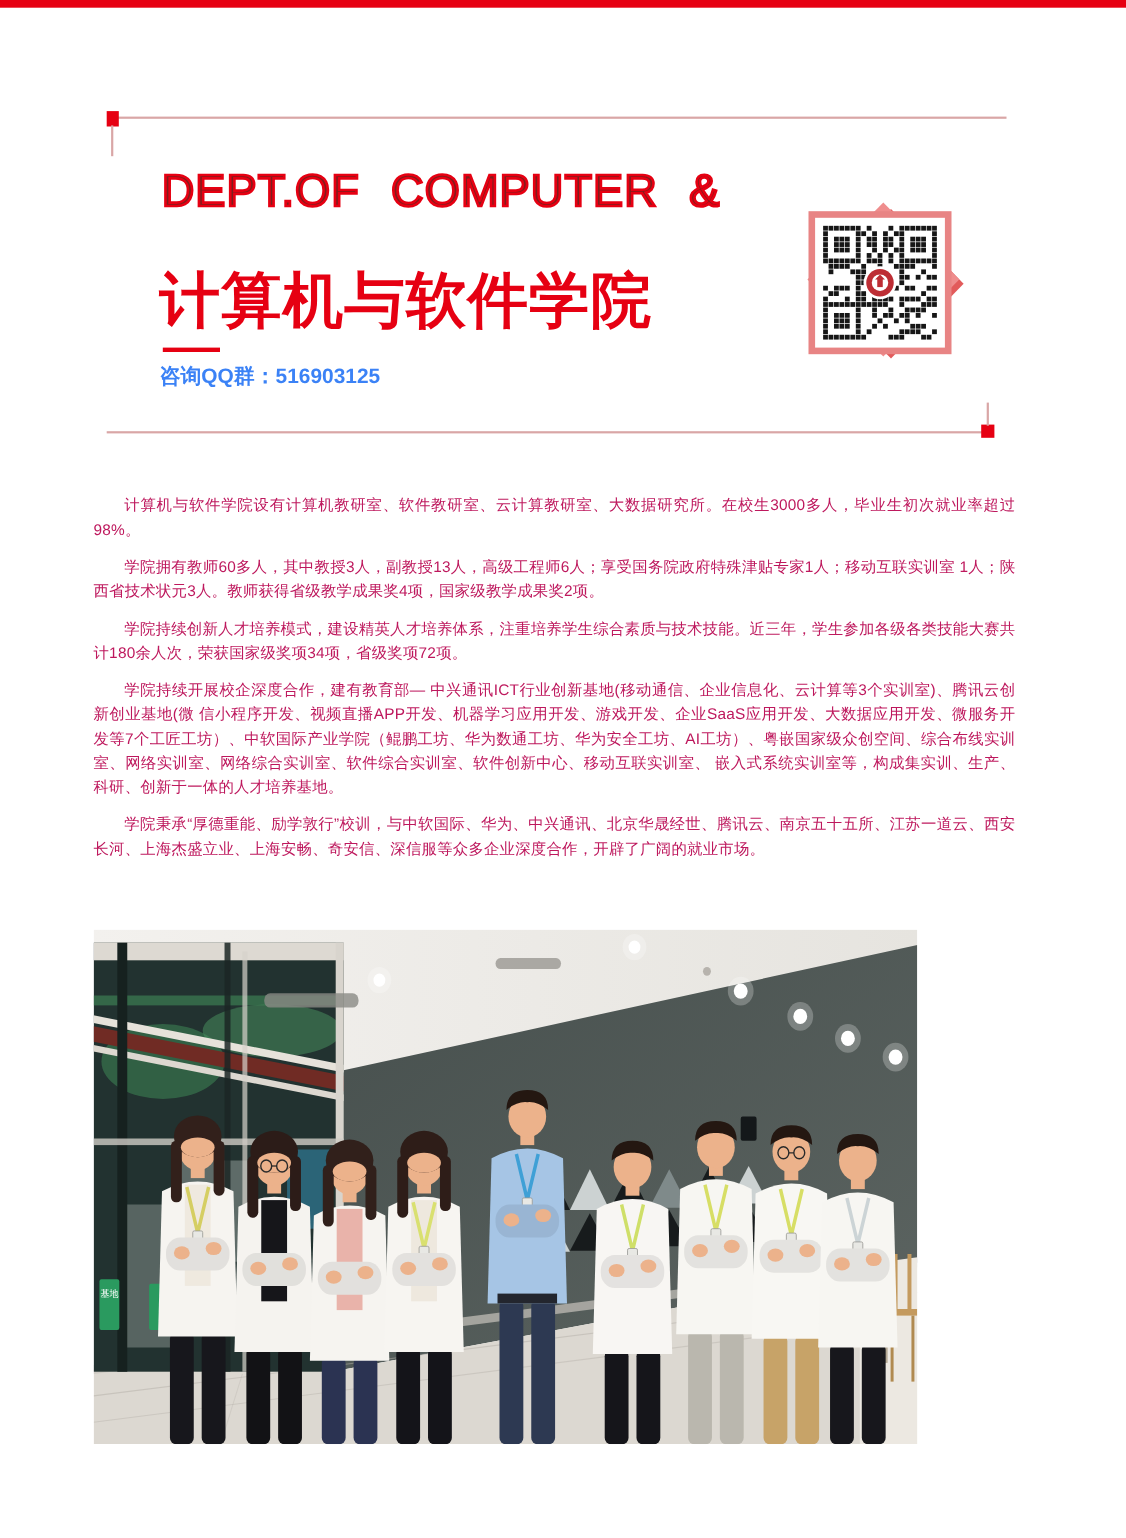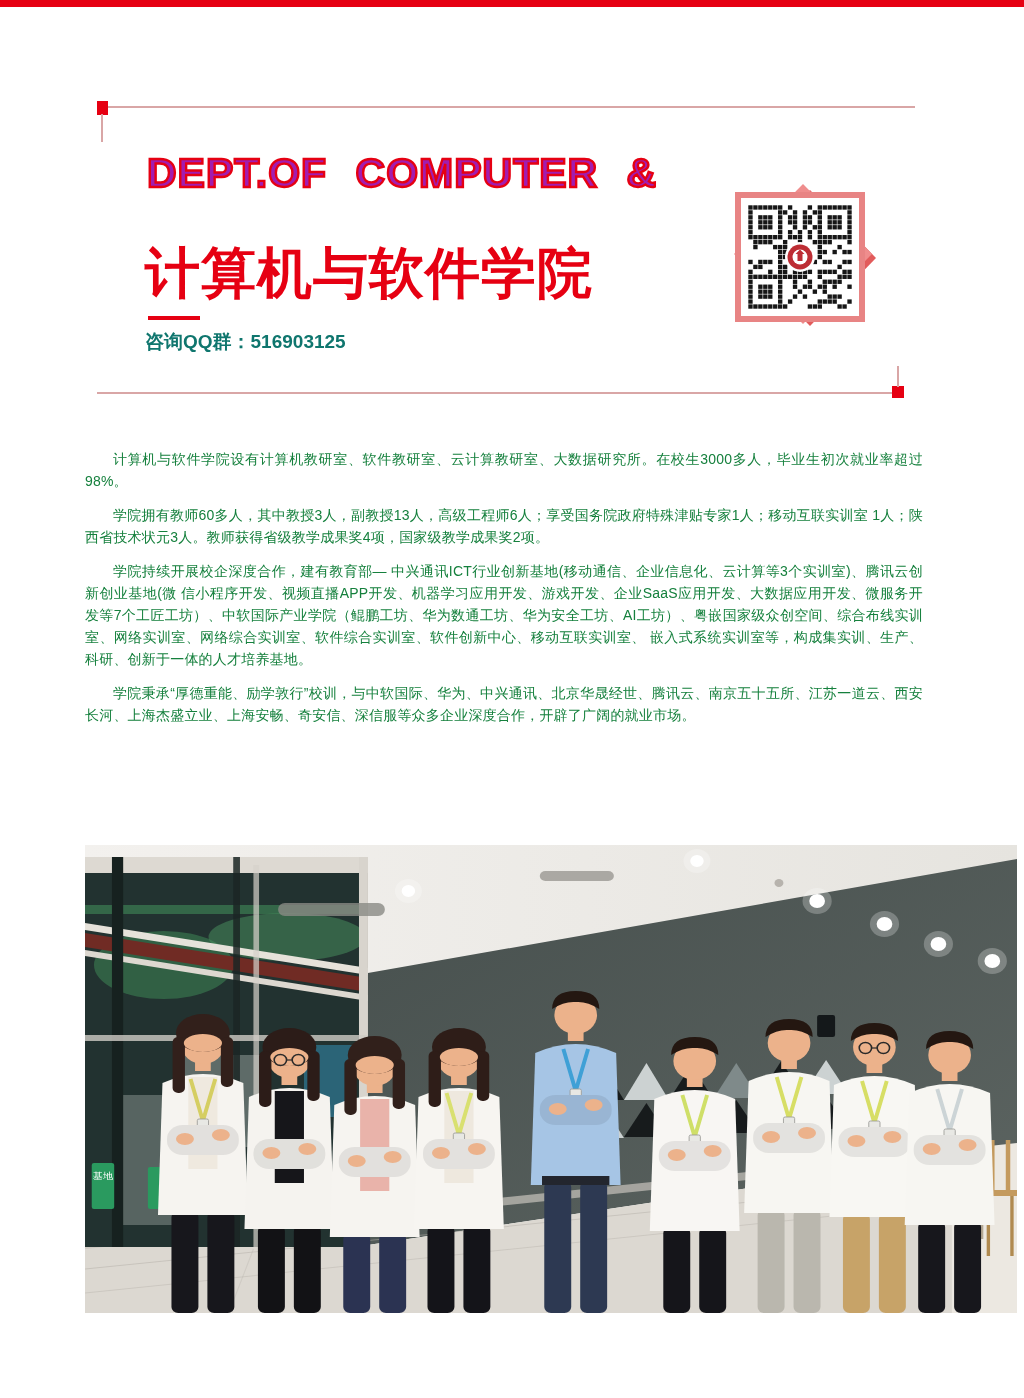--- a/index.html
+++ b/index.html
@@ -8,37 +8,37 @@
   
   .topbar{position:absolute;left:0;top:0;width:1024px;height:7px;background:#e60012;}
   
   .hline-top{position:absolute;left:99px;top:106px;width:816px;height:2px;background:#d9a6a6;}
   .sq-top{position:absolute;left:97px;top:101px;width:11px;height:14px;background:#e60012;}
   .vtick-top{position:absolute;left:101px;top:114px;width:2px;height:28px;background:#d9a6a6;}
   .hline-bot{position:absolute;left:97px;top:392px;width:800px;height:2px;background:#d9a6a6;}
   .sq-bot{position:absolute;left:892px;top:386px;width:12px;height:12px;background:#e60012;}
   .vtick-bot{position:absolute;left:897px;top:366px;width:2px;height:21px;background:#d9a6a6;}
   
-  .t-en{position:absolute;left:147px;top:150px;font-weight:700;font-size:41px;line-height:47px;
-        letter-spacing:1px;word-spacing:16px;color:#a21caf;
+  .t-en{position:absolute;left:147px;top:150px;font-weight:400;font-size:41px;line-height:47px;
+        letter-spacing:1px;word-spacing:16px;color:#7f1d1d;
         -webkit-text-stroke:2.4px #e60012;white-space:nowrap;}
   .t-en.l2{top:197px;}
   .t-zh{position:absolute;left:145px;top:242px;font-weight:900;font-size:55px;line-height:62px;
         color:#e60012;letter-spacing:1px;white-space:nowrap;text-align:center;}
   .underline{position:absolute;left:148px;top:316px;width:52px;height:4px;background:#e60012;}
-  .qq{position:absolute;left:145px;top:329px;font-weight:bold;font-size:19px;color:#0f766e;white-space:nowrap;}
+  .qq{position:absolute;left:145px;top:329px;font-weight:bold;font-size:19px;color:#3b82f6;white-space:nowrap;}
   
   .qr-wrap{position:absolute;left:722px;top:176px;width:160px;height:157px;}
   
   .bodytext{position:absolute;left:85px;top:448px;width:838px;}
-  .bodytext p{margin:0 0 12px 0;font-size:14px;line-height:22px;color:#15803d;
+  .bodytext p{margin:0 0 12px 0;font-size:14px;line-height:22px;color:#be185d;
               text-align:justify;text-indent:2em;letter-spacing:0.2px;}
   .bodytext p:last-child{margin-bottom:0;}
   
-  .photo{position:absolute;left:85px;top:845px;width:932px;height:468px;overflow:hidden;}
+  .photo{position:absolute;left:85px;top:845px;width:749px;height:468px;overflow:hidden;}
   .photo svg{display:block;width:100%;height:100%;}
 </style>
 </head>
 <body>
 
 <div class="page">
 
   <div class="topbar"></div>
 
   <div class="hline-top"></div>
@@ -288,20 +288,21 @@
     </svg>
   </div>
 
   <div class="hline-bot"></div>
   <div class="sq-bot"></div>
   <div class="vtick-bot"></div>
 
   <div class="bodytext">
     <p>计算机与软件学院设有计算机教研室、软件教研室、云计算教研室、大数据研究所。在校生3000多人，毕业生初次就业率超过98%。</p>
     <p>学院拥有教师60多人，其中教授3人，副教授13人，高级工程师6人；享受国务院政府特殊津贴专家1人；移动互联实训室 1人；陕西省技术状元3人。教师获得省级教学成果奖4项，国家级教学成果奖2项。</p>
+    <p>学院持续创新人才培养模式，建设精英人才培养体系，注重培养学生综合素质与技术技能。近三年，学生参加各级各类技能大赛共计180余人次，荣获国家级奖项34项，省级奖项72项。</p>
     <p>学院持续开展校企深度合作，建有教育部— 中兴通讯ICT行业创新基地(移动通信、企业信息化、云计算等3个实训室)、腾讯云创新创业基地(微 信小程序开发、视频直播APP开发、机器学习应用开发、游戏开发、企业SaaS应用开发、大数据应用开发、微服务开发等7个工匠工坊）、中软国际产业学院（鲲鹏工坊、华为数通工坊、华为安全工坊、AI工坊）、粤嵌国家级众创空间、综合布线实训室、网络实训室、网络综合实训室、软件综合实训室、软件创新中心、移动互联实训室、 嵌入式系统实训室等，构成集实训、生产、科研、创新于一体的人才培养基地。</p>
     <p>学院秉承“厚德重能、励学敦行”校训，与中软国际、华为、中兴通讯、北京华晟经世、腾讯云、南京五十五所、江苏一道云、西安长河、上海杰盛立业、上海安畅、奇安信、深信服等众多企业深度合作，开辟了广阔的就业市场。</p>
   </div>
 
   <figure class="photo" style="margin:0">
     <svg id="photo-svg" viewBox="0 0 830 468" preserveAspectRatio="none">
       <defs>
         <linearGradient id="wallGrad" x1="0" y1="0" x2="1" y2="1">
           <stop offset="0" stop-color="#47504e"></stop>
           <stop offset="1" stop-color="#5c6461"></stop>

